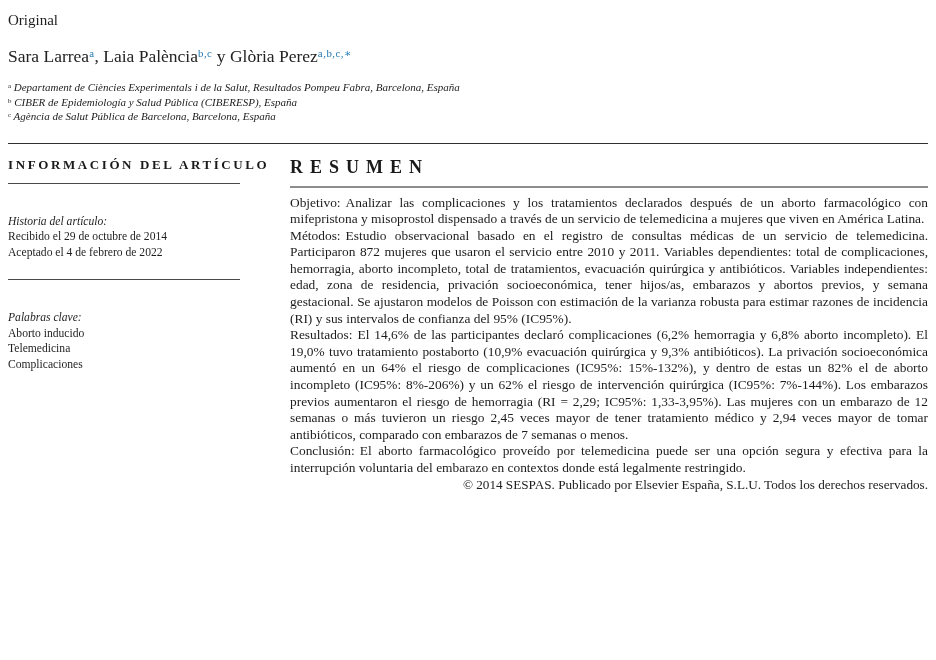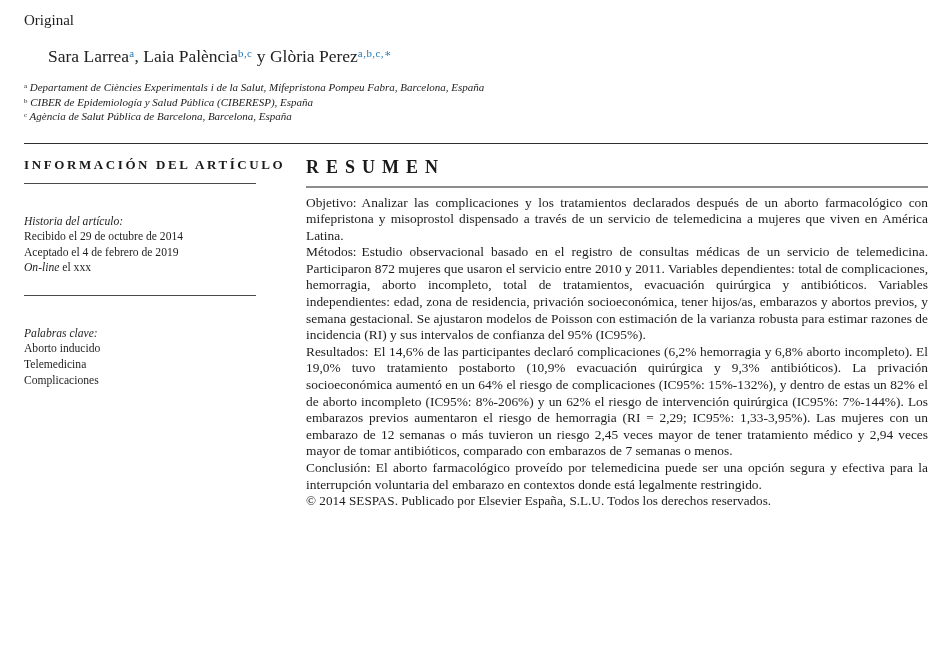--- a/index.html
+++ b/index.html
@@ -3,38 +3,37 @@
 <meta charset="utf-8">
 <style>
   * { margin: 0; padding: 0; box-sizing: border-box; }
   html, body {
     width: 936px; height: 660px;
     background: #ffffff;
     font-family: "Liberation Serif", "DejaVu Serif", serif;
     color: #1e1e1e;
     overflow: hidden;
   }
-  .page { padding: 12px 8px 0 24px; width: 936px; }
+  .page { padding: 12px 8px 0 8px; width: 936px; }
 
   .article-type { font-size: 15px; color: #1e1e1e; }
 
   .title {
     margin-top: 11px;
     font-size: 22.5px;
     line-height: 28px;
     font-weight: 500;
     color: #1a1a1a;
     letter-spacing: 0.1px;
   }
 
   .authors {
     margin-top: 17px;
     font-size: 17.5px;
     color: #222;
-    margin-left: 24px;
   }
   sup {
     font-size: 62%;
     line-height: 0;
     position: relative;
     top: -0.45em;
     vertical-align: baseline;
   }
   .authors sup { color: #2479b5; letter-spacing: 0.5px; }
 
@@ -94,55 +93,54 @@
     line-height: 16.6px;
     text-align: justify;
     color: #1c1c1c;
     hyphens: auto;
     -webkit-hyphens: auto;
   }
   .sec-label { margin-right: 5px; }
   .copyright {
     font-size: 13.2px;
     line-height: 16.6px;
-    text-align: left;
+    text-align: right;
     color: #1c1c1c;
   }
 </style>
 </head>
 <body>
 
 <div class="page">
 
   <div class="article-type">Original</div>
 
 
   <div class="authors">
     <span><span>Sara Larrea</span><sup>a</sup><span>,  </span></span><span><span>Laia Palència</span><sup>b,c</sup><span> y </span></span><span><span>Glòria Perez</span><sup>a,b,c,∗</sup></span>
   </div>
 
   <div class="affiliations">
-    <div><sup>a</sup> <span>Departament de Ciències Experimentals i de la Salut, Mifepristona Pompeu Fabra, Barcelona, España</span></div>
+    <div><sup>a</sup> <span>Departament de Ciències Experimentals i de la Salut, Resultados Pompeu Fabra, Barcelona, España</span></div>
     <div><sup>b</sup> <span>CIBER de Epidemiología y Salud Pública (CIBERESP), España</span></div>
     <div><sup>c</sup> <span>Agència de Salut Pública de Barcelona, Barcelona, España</span></div>
   </div>
 
   <hr class="full-rule">
 
   <div class="columns">
 
     <div class="left-col">
       <div class="left-heading">INFORMACIÓN DEL ARTÍCULO</div>
       <hr class="left-rule">
 
       <div class="info-block">
         <div class="info-label">Historia del artículo:</div>
         <div>Recibido el 29 de octubre de 2014</div>
-        <div>Aceptado el 4 de febrero de 2019</div>
-        <div><span class="info-label">On-line</span><span> el xxx</span></div>
+        <div>Aceptado el 4 de febrero de 2022</div>
       </div>
 
       <hr class="kw-rule">
 
       <div class="info-block">
         <div class="info-label">Palabras clave:</div>
         <div>Aborto inducido</div>
         <div>Telemedicina</div>
         <div>Complicaciones</div>
       </div>

